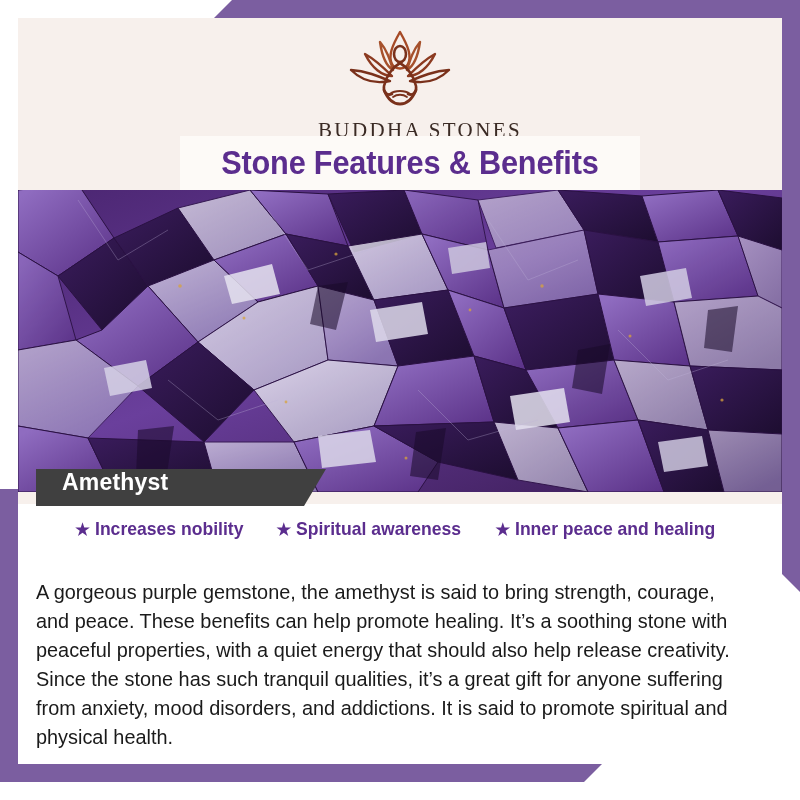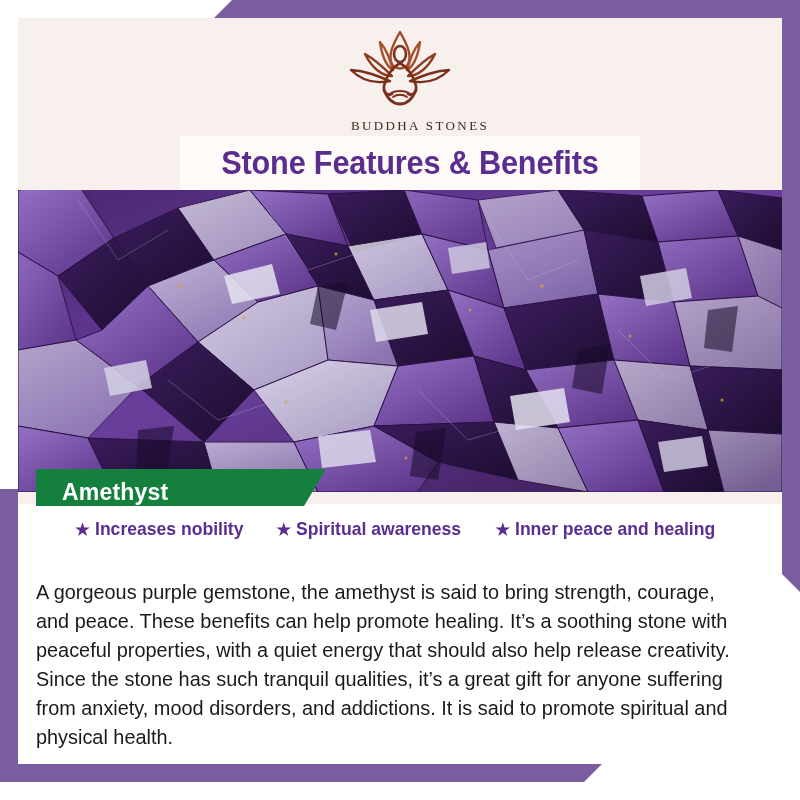--- a/index.html
+++ b/index.html
@@ -89,21 +89,21 @@
     text-align: center;
   }
   .logo-mark {
     display: block;
     margin: 0 auto;
   }
   .logo-text {
     display: block;
     margin-top: 2px;
     font-family: "Liberation Serif", serif;
-    font-size: 13px;
+    font-size: 21px;
     letter-spacing: 2.4px;
     color: #3a2a24;
     font-weight: 400;
     margin-left: 40px;
   }
 
   .title-band {
     position: absolute;
     left: 162px;
     top: 118px;
@@ -138,24 +138,24 @@
   .photo svg { display: block; }
 
   
   .stone-banner {
     position: absolute;
     left: 18px;
     top: 451px;
     height: 37px;
     min-width: 218px;
     padding: 0 46px 0 26px;
-    background: #15803d;
+    background: #404040;
     clip-path: polygon(0 0, 100% 0, calc(100% - 22px) 100%, 0 100%);
     display: flex;
-    align-items: flex-end;
+    align-items: flex-start;
     z-index: 4;
   }
   .stone-name {
     font-family: "Liberation Sans Narrow", "Liberation Sans", sans-serif;
     font-size: 23px;
     font-weight: bold;
     color: #ffffff;
     letter-spacing: 0.2px;
     white-space: nowrap;
   }

